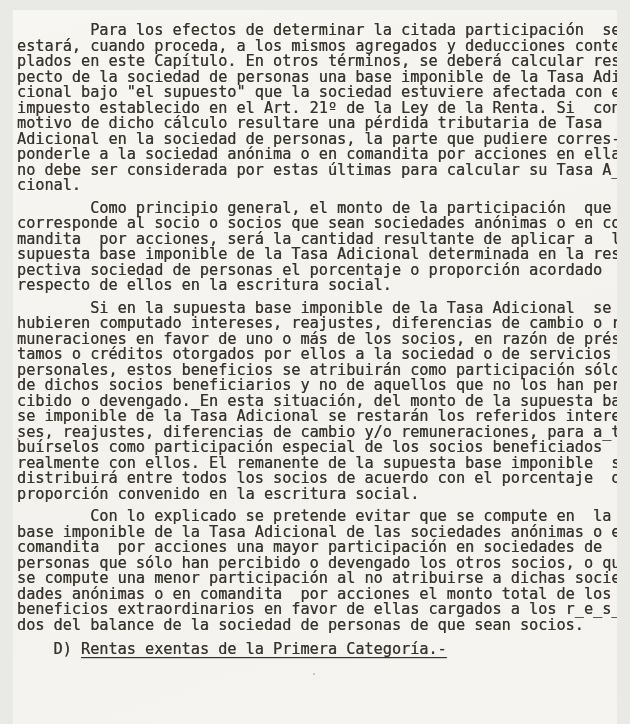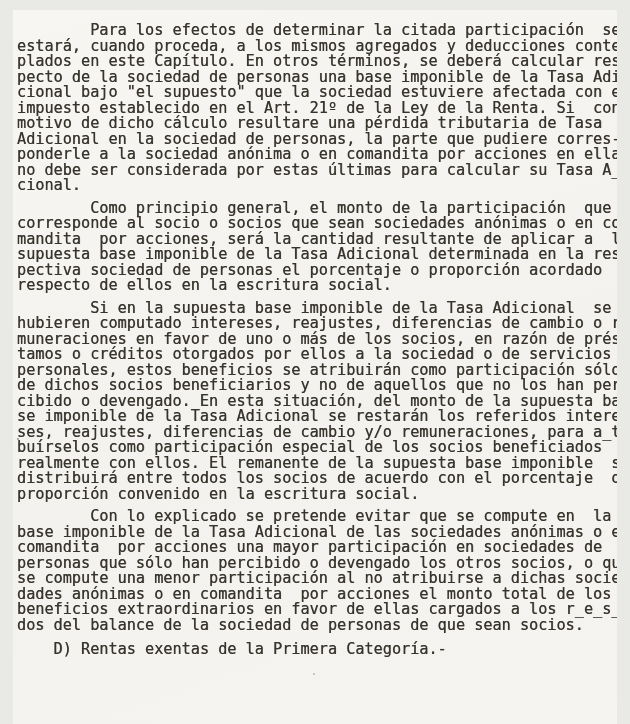--- a/index.html
+++ b/index.html
@@ -28,20 +28,21 @@
   }
   .para {
     white-space: pre;
     margin: 0 0 7px 0;
   }
   .heading {
     white-space: pre;
     margin: 9px 0 16px 0;
   }
   .heading .u {
+    text-decoration: underline;
     text-decoration-thickness: 1.3px;
     text-underline-offset: 2.5px;
     text-align: center;
   }
   .speck {
     position: absolute;
     background: rgba(70,68,62,0.55);
     border-radius: 50%;
   }
   .s1 { left: 612px; top: 36px;  width: 3px; height: 2px; }

